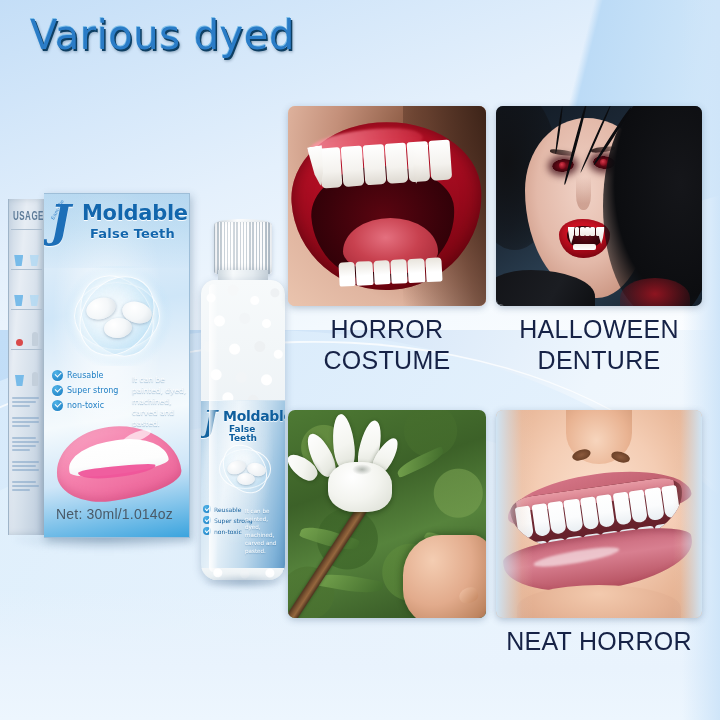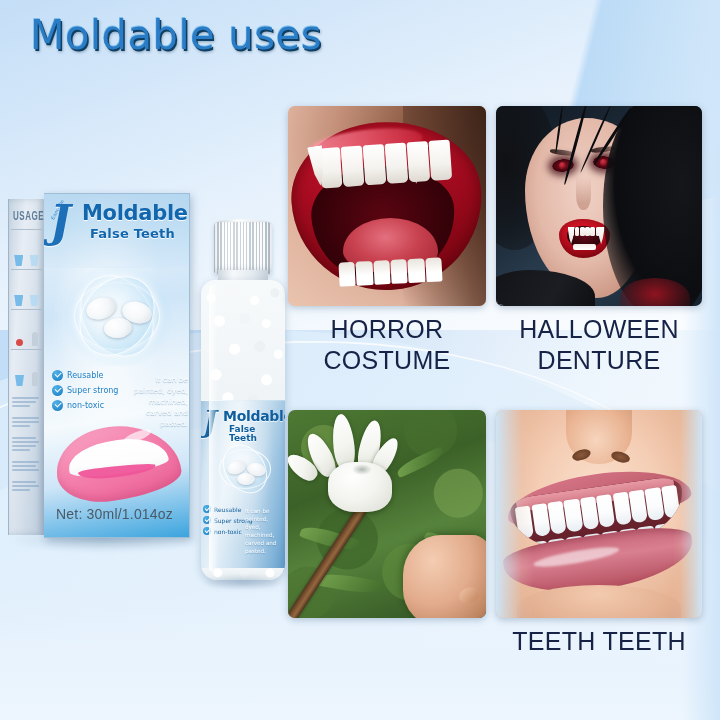--- a/index.html
+++ b/index.html
@@ -90,21 +90,21 @@
   
   #pack { position:absolute; left:8px; top:193px; width:290px; height:400px; }
 
   .box-shadow-pool {
     position:absolute; left:6px; top:333px; width:180px; height:26px;
     background:radial-gradient(ellipse at 50% 50%, rgba(90,125,160,.30) 0%, rgba(120,155,185,.10) 55%, rgba(255,255,255,0) 75%);
     filter:blur(2px);
   }
 
   
-  .carton { position:absolute; left:0; top:0; width:182px; height:345px;text-align:right; }
+  .carton { position:absolute; left:0; top:0; width:182px; height:345px; }
   .carton .side {
     position:absolute; left:0; top:6px; width:36px; height:336px;
     background:linear-gradient(95deg,#c6d4e2 0%,#e7edf4 28%,#d4dfea 62%,#b9c9da 100%);
     border-left:1px solid #9fb4c8;
     box-shadow:inset -3px 0 6px rgba(60,90,120,.22);
     overflow:hidden;
   }
   .side-usage {
     margin:12px 0 0 4px;
     font-size:8px; font-weight:bold; color:#5e7c99;
@@ -741,21 +741,21 @@
 <div id="stage">
 
   <div class="bg-wash-top"></div>
   <div class="bg-diag-tr"></div>
   <div class="bg-arc"></div>
   <div class="bg-arc2"></div>
   <div class="bg-arc-line"></div>
   <div class="bg-bottom-fade"></div>
   <div class="bg-right-edge"></div>
 
-  <div class="title">Moldable uses</div>
+  <div class="title">Various dyed</div>
 
   <div id="pack">
 
     <div class="box-shadow-pool"></div>
 
     <div class="carton">
 
       <div class="side">
         <div class="side-usage">USAGE</div>
         <div class="side-grid">
@@ -1023,16 +1023,16 @@
               <i></i>
           </div>
         </div>
         <div class="p4-lip-lower"></div>
         <div class="p4-lip-gloss"></div>
         <div class="p4-chin"></div>
         <div class="p4-edge-l"></div>
         <div class="p4-edge-r"></div>
       </div>
     </div>
-    <div class="caption cap4">TEETH TEETH</div>
+    <div class="caption cap4">NEAT HORROR</div>
 
   </div>
 </div>
 
 </body></html>

